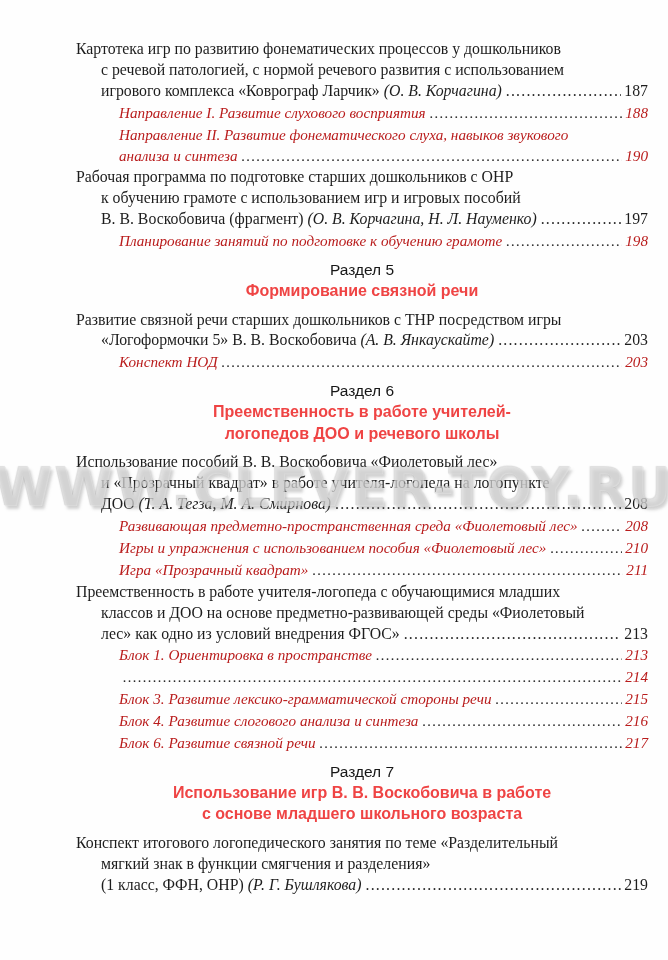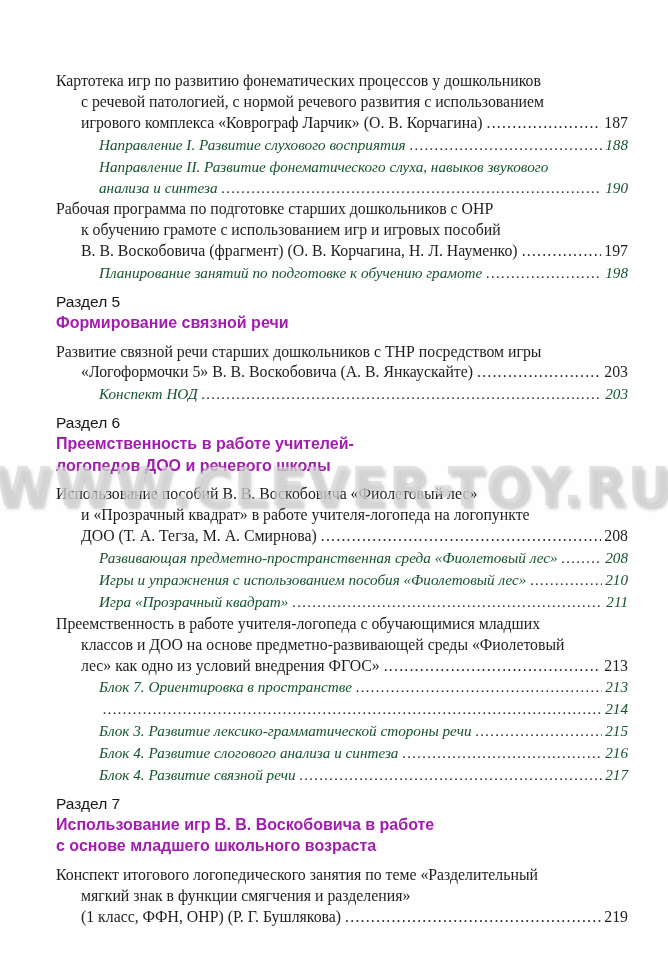--- a/index.html
+++ b/index.html
@@ -7,57 +7,56 @@
     position: relative;
     width: 668px;
     height: 960px;
     background: #fefefe;
     overflow: hidden;
     font-family: "Liberation Serif", "DejaVu Serif", serif;
     color: #1d1d1d;
   }
   .content {
     position: absolute;
-    left: 56px;
+    left: 76px;
     top: 38px;
     width: 572px;
-    margin-top: 32px;
   }
   .entry { font-size: 15.8px; line-height: 20.9px; margin-top: 1px; }
   .entry .line { white-space: nowrap; }
   .entry.main .cont { padding-left: 25px; }
   .entry.sub {
     font-style: italic;
     font-size: 15.2px;
     padding-left: 43px;
-    color: #14532d;
+    color: #b91c1c;
   }
   .last-row { display: flex; align-items: center; }
   .last-row .t, .last-row .author { white-space: nowrap; }
-  .author { }
+  .author { font-style: italic; }
   .leader {
     flex: 1 1 auto;
     overflow: hidden;
     white-space: nowrap;
     min-width: 12px;
   }
   .leader::after {
     content: "....................................................................................................................................";
     letter-spacing: 1.2px;
     margin-left: 4px;
     color: #2a2a2a;
   }
   .pageno { margin-left: 3px; }
   .section {
-    text-align: left;
+    text-align: center;
     font-family: "Liberation Sans", "DejaVu Sans", sans-serif;
     margin: 7px 0 8px;
   }
   .section-label { font-size: 15.5px; font-weight: 400; line-height: 21px; color: #171717; }
-  .section-title { font-size: 16px; font-weight: 700; line-height: 21.5px; color: #a21caf; }
+  .section-title { font-size: 16px; font-weight: 700; line-height: 21.5px; color: #ef4444; }
   .watermark {
     position: absolute;
     left: 334px;
     top: 487px;
     transform: translate(-50%, -50%);
     white-space: nowrap;
     font-family: "DejaVu Sans", sans-serif;
     font-weight: 700;
     font-size: 53px;
     letter-spacing: 2px;
@@ -178,21 +177,21 @@
         <div class="line">Преемственность в работе учителя-логопеда с обучающимися младших</div>
         <div class="line cont">классов и ДОО на основе предметно-развивающей среды «Фиолетовый</div>
         <div class="last-row cont">
           <span class="t">лес» как одно из условий внедрения ФГОС»</span>
           <span class="leader"></span>
           <span class="pageno">213</span>
         </div>
       </div>
       <div class="entry sub">
         <div class="last-row">
-          <span class="t">Блок 7. Ориентировка в пространстве</span>
+          <span class="t">Блок 1. Ориентировка в пространстве</span>
           <span class="leader"></span>
           <span class="pageno">213</span>
         </div>
       </div>
       <div class="entry sub">
         <div class="last-row">
           <span class="leader"></span>
           <span class="pageno">214</span>
         </div>
       </div>
@@ -205,21 +204,21 @@
       </div>
       <div class="entry sub">
         <div class="last-row">
           <span class="t">Блок 4. Развитие слогового анализа и синтеза</span>
           <span class="leader"></span>
           <span class="pageno">216</span>
         </div>
       </div>
       <div class="entry sub">
         <div class="last-row">
-          <span class="t">Блок 4. Развитие связной речи</span>
+          <span class="t">Блок 6. Развитие связной речи</span>
           <span class="leader"></span>
           <span class="pageno">217</span>
         </div>
       </div>
       <div class="section">
         <div class="section-label">Раздел 7</div>
         <div class="section-title">Использование игр В. В. Воскобовича в работе</div>
         <div class="section-title">с основе младшего школьного возраста</div>
       </div>
       <div class="entry main">

